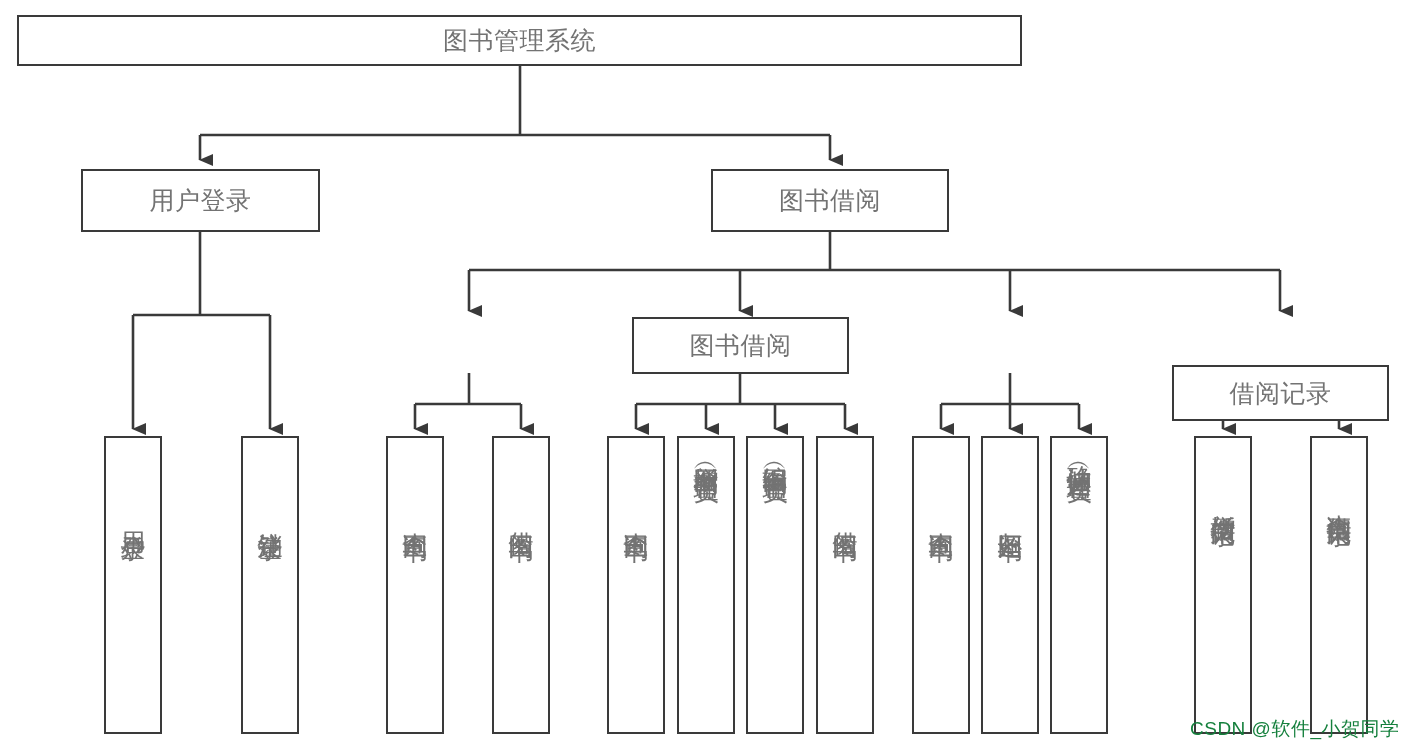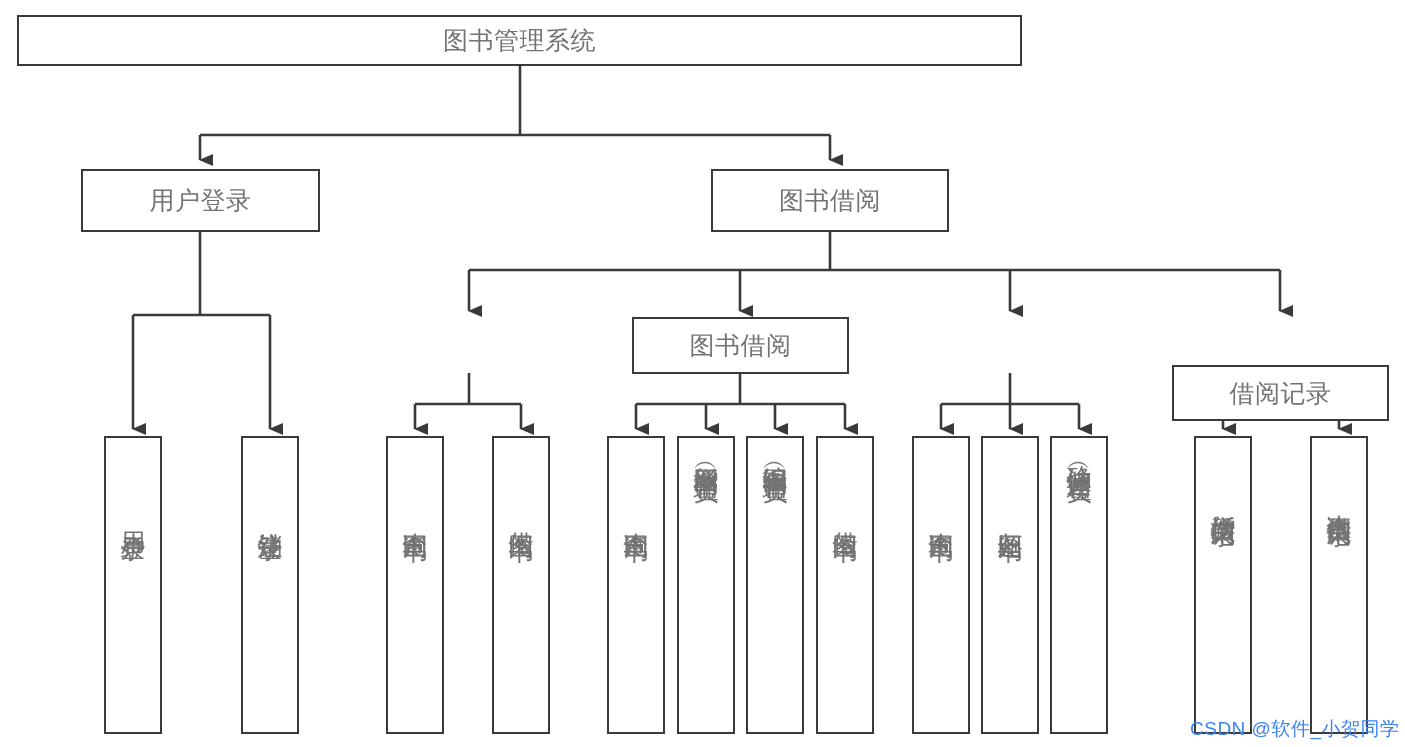--- a/index.html
+++ b/index.html
@@ -69,21 +69,21 @@
   }
   .node.vert.mid2 .node-label {
     margin-top: 50px;
   }
   .node.vert.topal .node-label {
     margin-top: 2px;
   }
   .watermark {
     position: absolute;
     font-size: 19px;
-    color: #3b82f6;
+    color: #15803d;
     white-space: nowrap;
     z-index: 3;
     letter-spacing: 0.5px;
   }
 </style>
 </head>
 <body>
 
 <div id="diagram-root">
 

